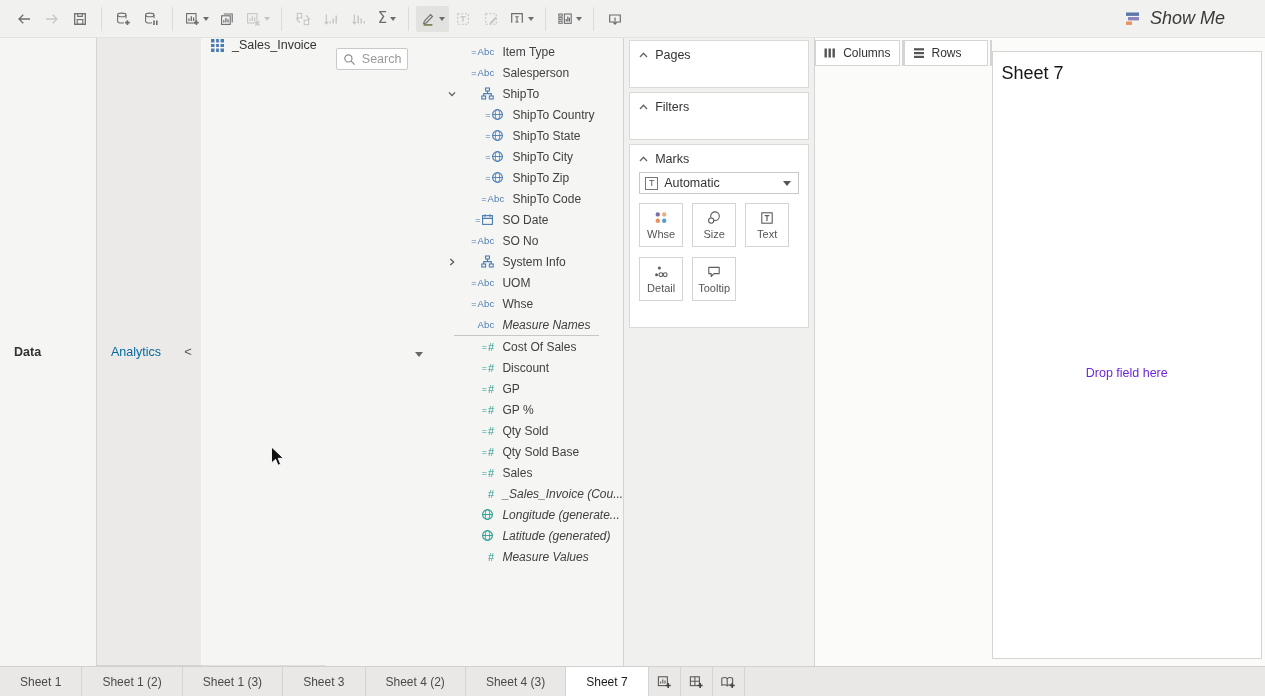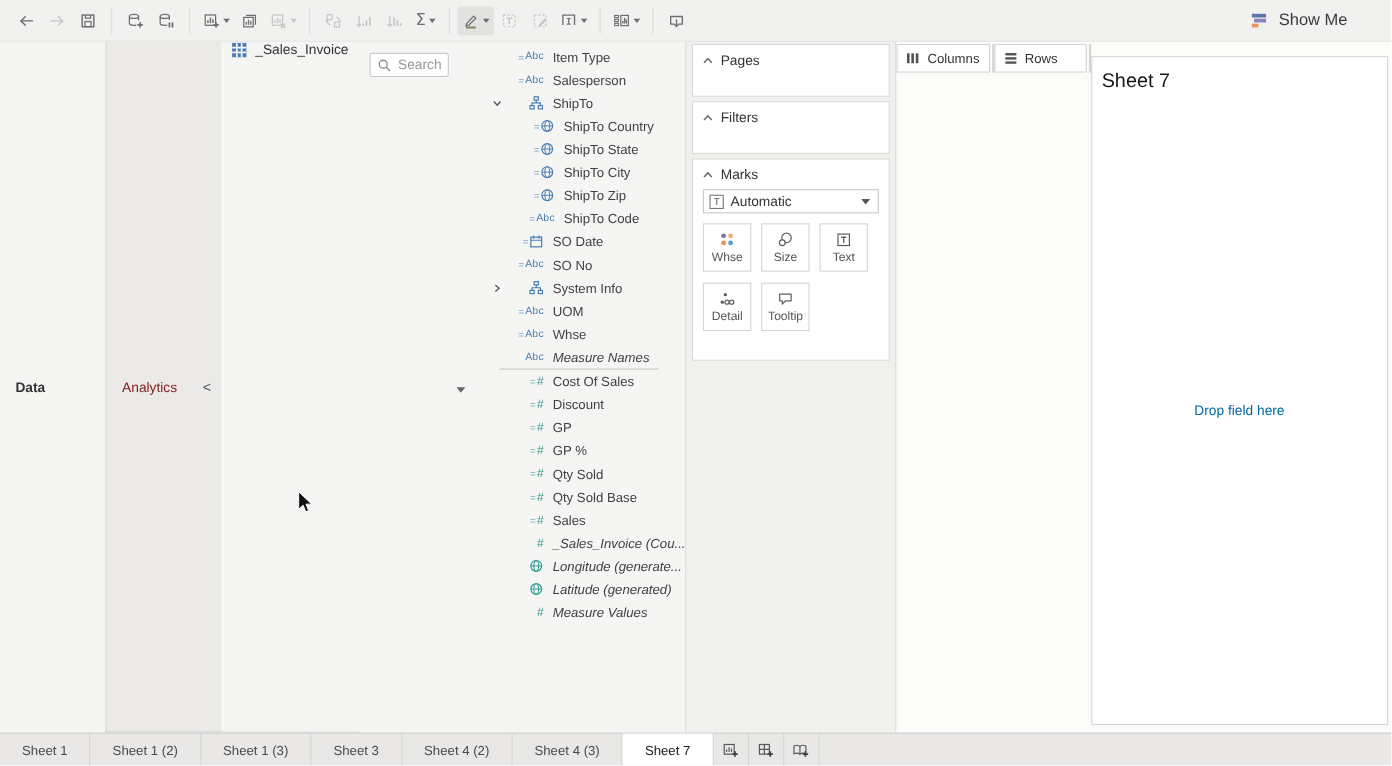--- a/index.html
+++ b/index.html
@@ -9,31 +9,31 @@
 
   
   .toolbar { flex:0 0 38px; background:#f1f1f0; border-bottom:1px solid #e3e3e2; display:flex; align-items:center; padding:0 10px; }
   .tbtn { height:26px; min-width:28px; padding:0 4px; display:flex; align-items:center; justify-content:center; gap:3px; color:#6d6d6d; border-radius:2px; }
   .tbtn.disabled { color:#c6c6c5; }
   .tbtn.active { background:#e2e2e0; }
   .tcaret { width:0; height:0; border-left:3.5px solid transparent; border-right:3.5px solid transparent; border-top:4px solid currentColor; margin-top:1px; }
   .tsep { width:1px; height:24px; background:#dcdcdb; margin:0 7px; flex:0 0 1px; }
   .t-spacer { flex:1; }
   .sigma { font-size:15px; line-height:1; color:inherit; font-family:"DejaVu Sans", sans-serif; }
-  .showme { display:flex; align-items:center; gap:8px; margin-right:30px; font-size:15px; color:#3a3a3a; }
+  .showme { display:flex; align-items:center; gap:8px; margin-right:30px; font-size:18px; color:#3a3a3a;font-style:italic; }
 
   
   .main-row { flex:1; display:flex; min-height:0; }
 
   
   .data-pane { flex:0 0 200px; background:#f5f5f4; border-right:1px solid #d4d4d3; display:flex; flex-direction:row; }
   .pane-tabs { flex:0 0 27px; display:flex; align-items:stretch; }
   .ptab { display:flex; align-items:center; padding:0 14px; font-size:12.5px; }
   .ptab.active { font-weight:bold; color:#333; flex:0 0 96px; }
-  .ptab.inactive { flex:1; justify-content:center; color:#7f1d1d; background:#ebeae8; border-left:1px solid #d4d4d3; border-bottom:1px solid #d4d4d3; }
+  .ptab.inactive { flex:1; justify-content:center; color:#0369a1; background:#ebeae8; border-left:1px solid #d4d4d3; border-bottom:1px solid #d4d4d3; }
   .pane-collapse { flex:0 0 26px; display:flex; align-items:center; justify-content:center; color:#555; border-bottom:1px solid #d4d4d3; background:#ebeae8; font-size:13px; }
   .ds-row { flex:0 0 29px; display:flex; align-items:flex-start; gap:7px; padding:0 9px; border-bottom:1px solid #dddddc; font-size:12.5px; color:#333; }
   .search-row { padding:10px 8px 6px 10px; display:flex; }
   .search-box { flex:1; height:22px; border:1px solid #c9c9c8; border-radius:2px; background:#fff; display:flex; align-items:center; gap:6px; padding:0 6px; color:#9a9a9a; font-size:12.5px; }
   .search-dd { flex:0 0 22px; display:flex; align-items:center; justify-content:center; color:#666; }
   .field-list { flex:1; overflow:hidden; padding-top:3px; }
   .frow { height:21px; display:flex; align-items:center; padding-left:7px; font-size:12px; color:#414141; white-space:nowrap; }
   .fexp { width:13px; display:flex; align-items:center; justify-content:center; color:#555; flex:0 0 13px; }
   .ficon { width:36px; display:flex; align-items:center; justify-content:flex-end; gap:1px; flex:0 0 36px; }
   .ficon.indent { margin-left:10px; }
@@ -61,21 +61,21 @@
   .mlabel { font-size:11px; color:#555; }
 
   
   .workspace { flex:1; background:#fbfbfa; display:flex; padding:2px 3px 0 0; min-width:0; }
   .shelf-row { display:flex; height:26px; }
   .shelf-row.cols { margin-bottom:7px; }
   .shelf-label { flex:0 0 84px; background:#fff; border:1px solid #d4d4d3; display:flex; align-items:center; gap:7px; padding:0 8px; font-size:12px; color:#333; }
   .shelf-area { flex:1; background:#fff; border:1px solid #d4d4d3; margin-left:2px; }
   .canvas { flex:1; margin-top:11px; margin-bottom:7px; background:#fff; border:1px solid #d4d4d3; position:relative; }
   .sheet-title { padding:11px 0 0 9px; font-size:18px; font-weight:500; color:#161616; }
-  .drop-hint { position:absolute; top:53%; left:50%; transform:translate(-50%,-50%); font-size:12.5px; color:#0369a1; }
+  .drop-hint { position:absolute; top:53%; left:50%; transform:translate(-50%,-50%); font-size:12.5px; color:#6d28d9; }
 
   
   .tab-bar { flex:0 0 30px; background:#e9e8e7; border-top:1px solid #d0d0cf; display:flex; align-items:stretch; }
   .stab { display:flex; align-items:center; padding:0 20px; font-size:12px; color:#4a4a4a; border-right:1px solid #d4d4d3; }
   .stab.active { background:#fff; color:#1b1b1b; }
   .tab-action { flex:0 0 32px; display:flex; align-items:center; justify-content:center; color:#5a5a5a; border-right:1px solid #d4d4d3; }
 
   
   .cursor { position:absolute; left:270px; top:446px; z-index:99; pointer-events:none; }
 

